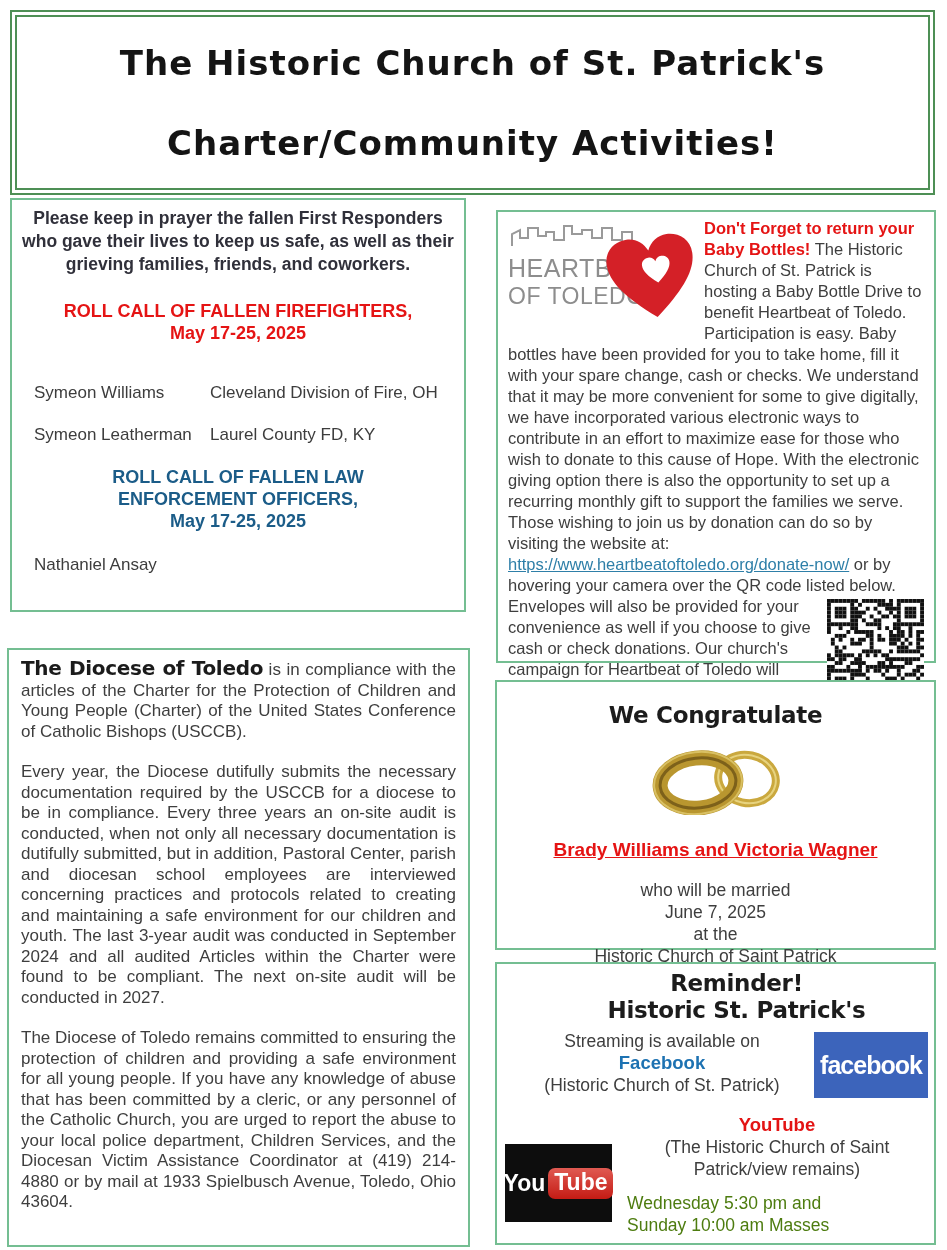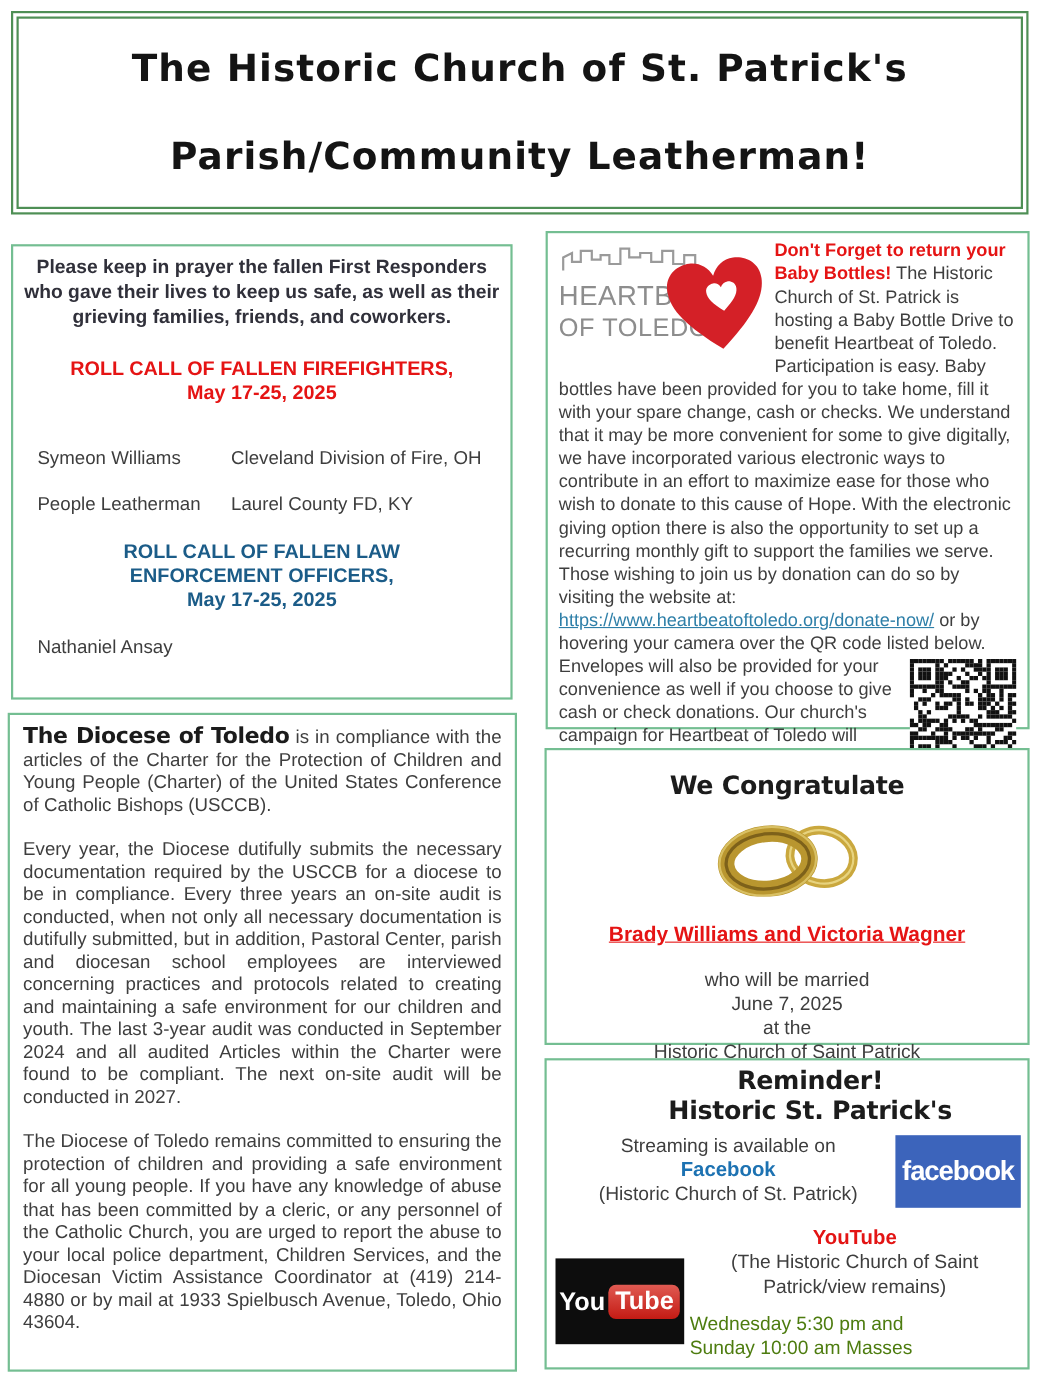--- a/index.html
+++ b/index.html
@@ -11,21 +11,21 @@
     border:2px solid #4e8f55; padding:3px; }
   .header-inner { width:100%; height:100%; border:2px solid #4e8f55;
     display:flex; flex-direction:column; justify-content:center; align-items:center; gap:40px; }
   .page-title-line { font-family:"DejaVu Sans", sans-serif; font-weight:700;
     font-size:34px; color:#141414; letter-spacing:1px; }
 
   
   .gbox { position:absolute; border:2px solid #74be92; background:#ffffff; }
 
   
-  #prayer-box { left:10px; top:222px; width:456px; height:414px; padding:7px 8px; text-align:center; }
+  #prayer-box { left:10px; top:198px; width:456px; height:414px; padding:7px 8px; text-align:center; }
   .prayer-intro { font-size:17.5px; line-height:23px; font-weight:700; color:#30303a; }
   .roll-heading { font-weight:700; font-size:18px; line-height:22px; }
   .roll-heading.red { margin-top:24px; color:#e51414; }
   .roll-heading.blue { margin-top:20px; color:#1b5c88; }
   .roll-rows { margin-top:38px; text-align:left; padding:0 14px; font-size:17px; line-height:22px; color:#3d3d3d; }
   .roll-row { display:flex; margin-bottom:20px; }
   .roll-row.bottom-align { margin-top:22px; align-items:flex-end; margin-bottom:0; }
   .roll-name { width:176px; flex-shrink:0; }
   .roll-affil { flex:1; }
 
@@ -61,53 +61,53 @@
   .rem-title { position:absolute; top:6px; left:0; width:100%; text-align:center;margin-left:21px; }
   .fb-text { position:absolute; left:10px; top:66px; width:310px; text-align:center;
     font-size:17.5px; line-height:22px; color:#3e3e3e; }
   .fb-label { color:#1d72b2; font-weight:700; font-size:18.5px; }
   .fb-logo { position:absolute; left:317px; top:68px; width:114px; height:66px; background:#3c64bb;
     display:flex; align-items:center; justify-content:center; }
   .fb-logo span { color:#ffffff; font-weight:700; font-size:25px; letter-spacing:-1px; }
   .yt-text { position:absolute; left:130px; top:150px; width:300px; text-align:center;
     font-size:17.5px; line-height:22px; color:#3e3e3e; }
   .yt-label { color:#e31414; font-weight:700; font-size:18.5px; }
-  .yt-logo { position:absolute; left:8px; top:180px; width:117px; height:78px; background:#0d0d0d;
+  .yt-logo { position:absolute; left:8px; top:180px; width:107px; height:78px; background:#0d0d0d;
     display:flex; align-items:center; justify-content:center; gap:3px; }
   .yt-you { color:#ffffff; font-weight:700; font-size:23px; }
   .yt-tube { color:#ffffff; font-weight:700; font-size:23px; background:linear-gradient(#e05a52,#c41b14);
     border-radius:7px; padding:1px 6px 3px 6px;text-align:center; }
   .mass-text { position:absolute; left:130px; top:228px; width:300px; text-align:left;
     font-size:17.5px; line-height:22px; color:#4d7c0f; }
 </style>
 </head>
 <body>
 
 <div id="page">
 
   <div class="header-outer">
     <div class="header-inner">
       <div class="page-title-line">The Historic Church of St. Patrick's</div>
-      <div class="page-title-line">Parish/Community Leatherman!</div>
+      <div class="page-title-line">Charter/Community Activities!</div>
     </div>
   </div>
 
   <div class="gbox" id="prayer-box">
     <div class="prayer-intro">Please keep in prayer the fallen First Responders who gave their lives to keep us safe, as well as their grieving families, friends, and coworkers.</div>
     <div class="roll-heading red">
       <div>ROLL CALL OF FALLEN FIREFIGHTERS,</div>
       <div>May 17-25, 2025</div>
     </div>
     <div class="roll-rows">
       <div class="roll-row">
         <div class="roll-name">Symeon Williams</div>
         <div class="roll-affil">Cleveland Division of Fire, OH</div>
       </div>
       <div class="roll-row">
-        <div class="roll-name">People Leatherman</div>
+        <div class="roll-name">Symeon Leatherman</div>
         <div class="roll-affil">Laurel County FD, KY</div>
       </div>
     </div>
     <div class="roll-heading blue">
       <div>ROLL CALL OF FALLEN LAW</div>
       <div>ENFORCEMENT OFFICERS,</div>
       <div>May 17-25, 2025</div>
     </div>
     <div class="roll-rows" style="margin-top:0;">
       <div class="roll-row bottom-align">

